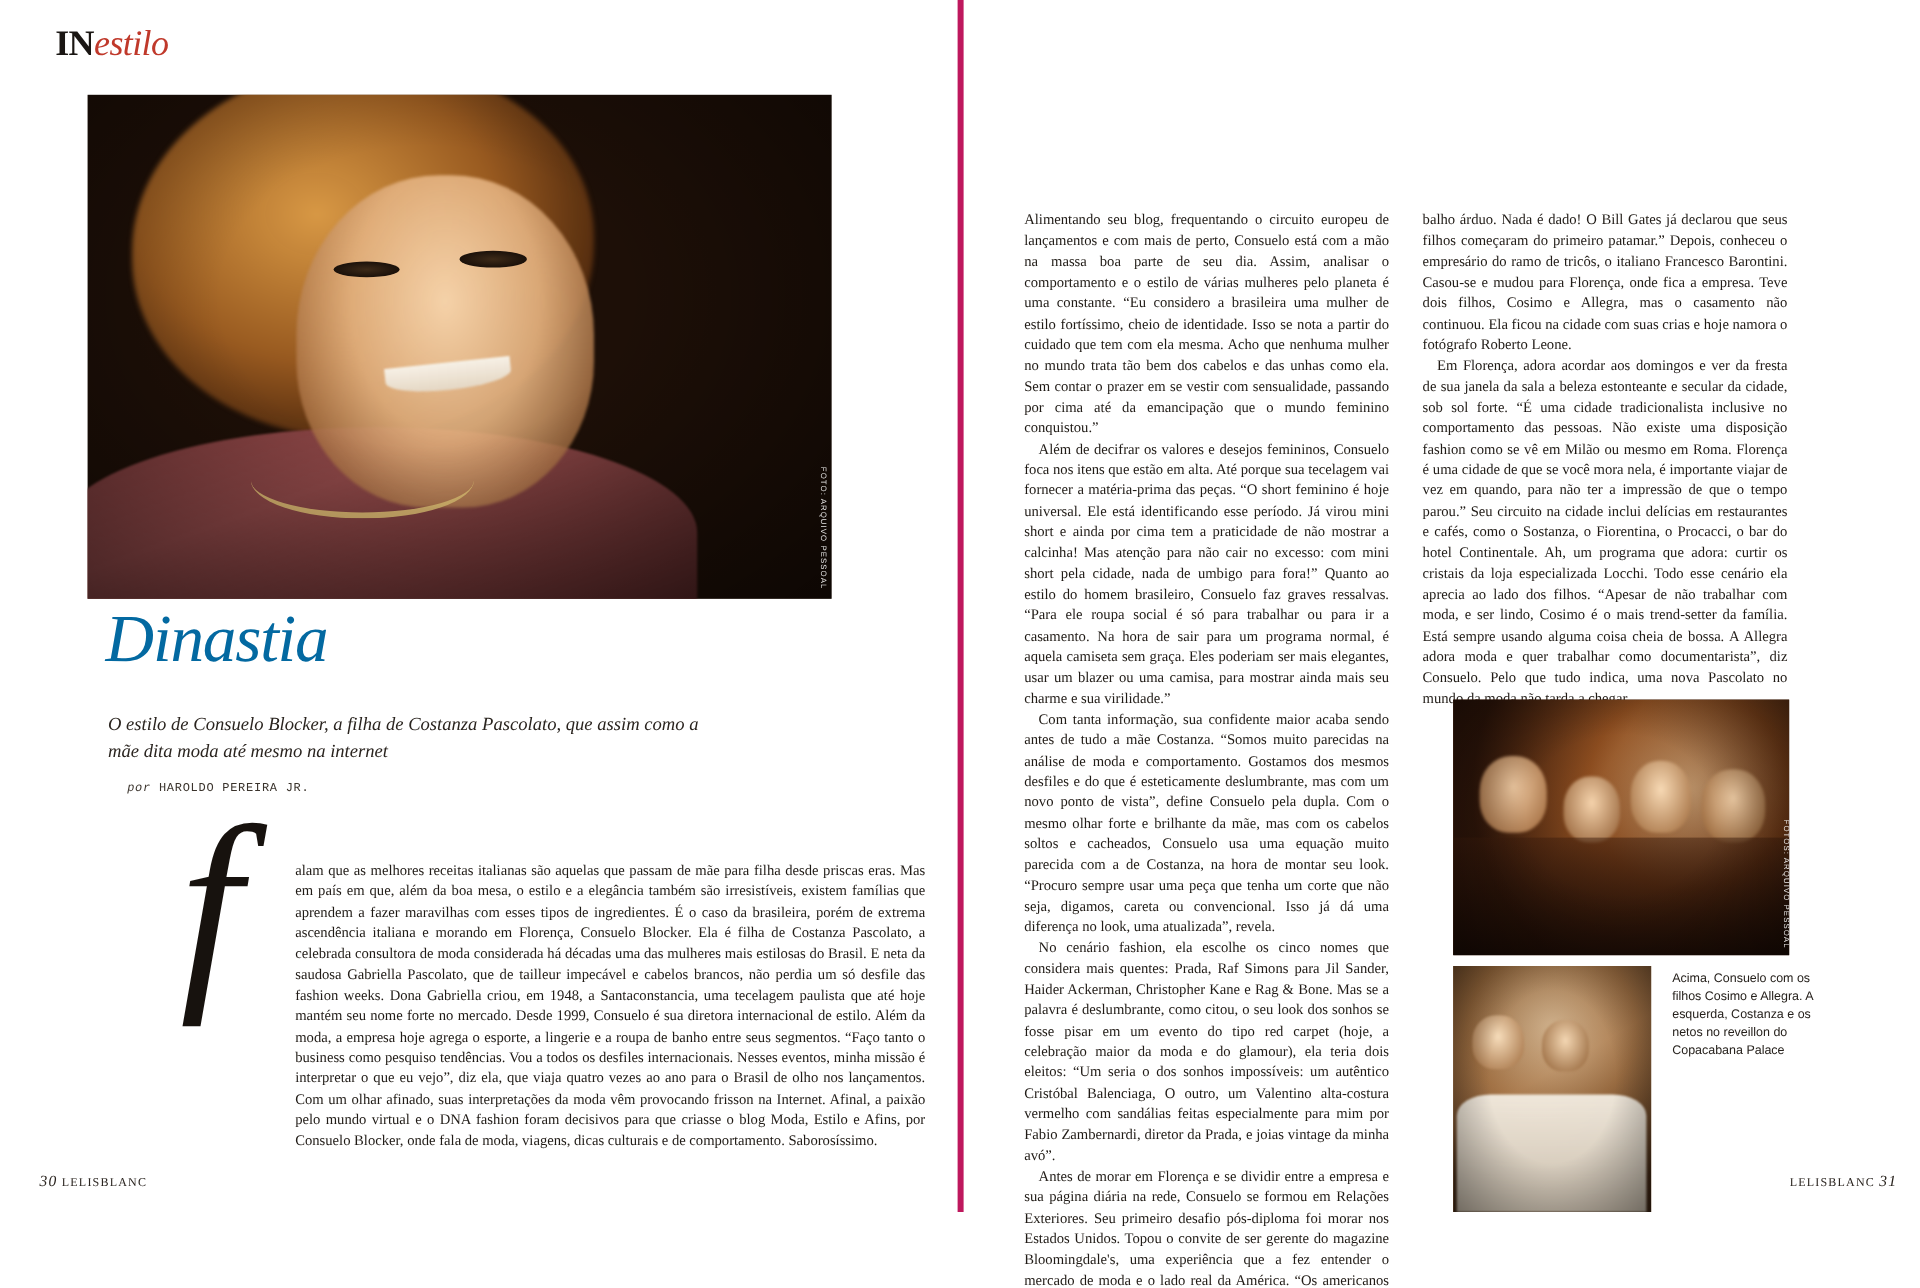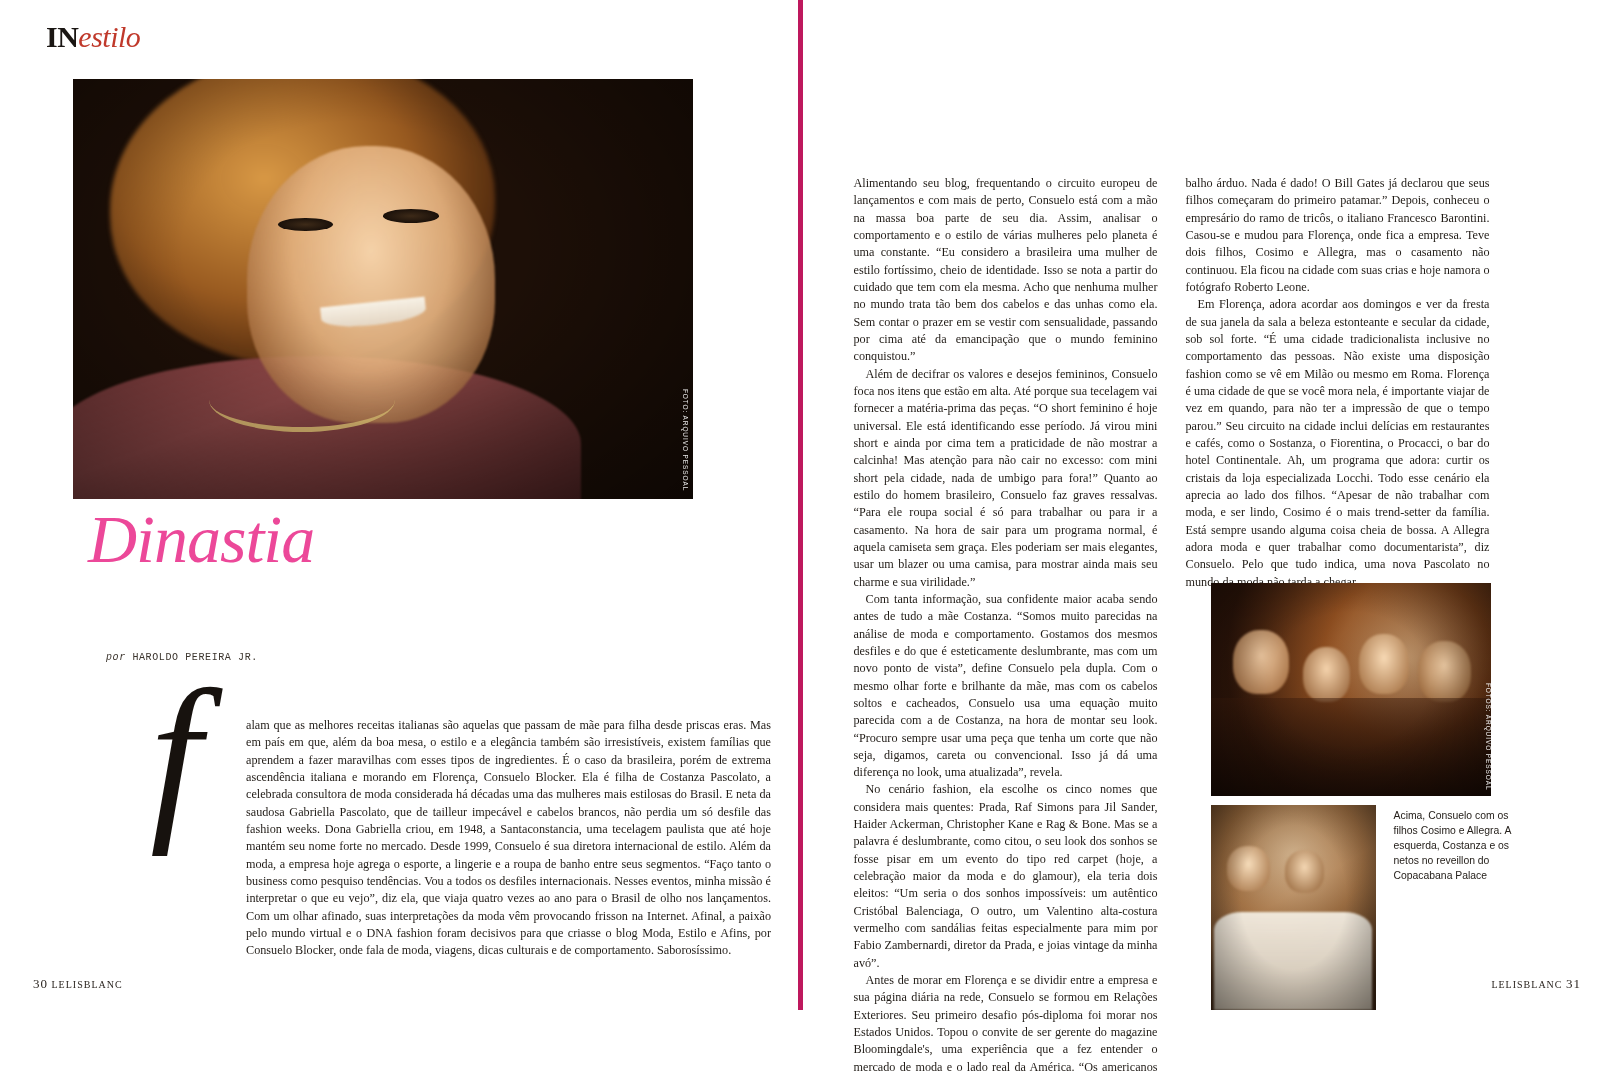--- a/index.html
+++ b/index.html
@@ -151,24 +151,24 @@
     bottom: 8px;
   }
 
   
   .headline {
     position: absolute;
     left: 88px;
     top: 505px;
     font-family: "Liberation Serif", serif;
     font-style: italic;
-    font-size: 68px;
+    font-size: 56px;
     line-height: 1;
     letter-spacing: -1px;
-    color: #ec4899;
+    color: #0369a1;
   }
   .deck {
     position: absolute;
     left: 90px;
     top: 592px;
     width: 500px;
     font-family: "Liberation Serif", serif;
     font-style: italic;
     font-size: 15.5px;
     line-height: 1.5;
@@ -303,20 +303,21 @@
   .folio {
     position: absolute;
     bottom: 18px;
     font-family: "Liberation Serif", serif;
     font-size: 10px;
     letter-spacing: 1px;
     color: #2a241f;
   }
   .folio .num {
     font-size: 13px;
+    font-style: italic;
   }
   .folio.left  { left: 33px; }
   .folio.right { right: 19px; }
 </style>
 </head>
 <body>
 
 <div class="spread">
 
   <div class="page left">
@@ -334,20 +335,21 @@
         <div class="eye right"></div>
         <div class="smile"></div>
         <div class="necklace"></div>
       </div>
       <div class="vignette"></div>
       <div class="photo-credit hero-credit">FOTO: ARQUIVO PESSOAL</div>
     </div>
 
     <div class="headline">Dinastia</div>
 
+    <div class="deck">O estilo de Consuelo Blocker, a filha de Costanza Pascolato, que assim como a mãe dita moda até mesmo na internet</div>
 
     <div class="byline">
       <span class="pre">por</span>
       <span>HAROLDO PEREIRA JR.</span>
     </div>
 
     <div class="dropcap">f</div>
 
     <div class="col-left">
       <p>alam que as melhores receitas italianas são aquelas que passam de mãe para filha desde priscas eras. Mas em país em que, além da boa mesa, o estilo e a elegância também são irresistíveis, existem famílias que aprendem a fazer maravilhas com esses tipos de ingredientes. É o caso da brasileira, porém de extrema ascendência italiana e morando em Florença, Consuelo Blocker. Ela é filha de Costanza Pascolato, a celebrada consultora de moda considerada há décadas uma das mulheres mais estilosas do Brasil. E neta da saudosa Gabriella Pascolato, que de tailleur impecável e cabelos brancos, não perdia um só desfile das fashion weeks. Dona Gabriella criou, em 1948, a Santaconstancia, uma tecelagem paulista que até hoje mantém seu nome forte no mercado. Desde 1999, Consuelo é sua diretora internacional de estilo. Além da moda, a empresa hoje agrega o esporte, a lingerie e a roupa de banho entre seus segmentos. “Faço tanto o business como pesquiso tendências. Vou a todos os desfiles internacionais. Nesses eventos, minha missão é interpretar o que eu vejo”, diz ela, que viaja quatro vezes ao ano para o Brasil de olho nos lançamentos. Com um olhar afinado, suas interpretações da moda vêm provocando frisson na Internet. Afinal, a paixão pelo mundo virtual e o DNA fashion foram decisivos para que criasse o blog Moda, Estilo e Afins, por Consuelo Blocker, onde fala de moda, viagens, dicas culturais e de comportamento. Saborosíssimo.</p>

